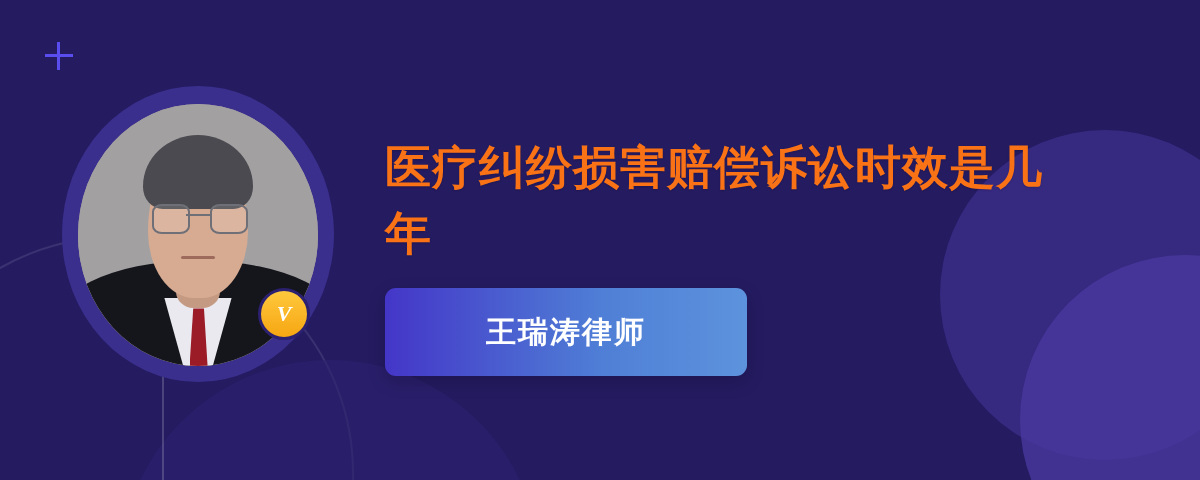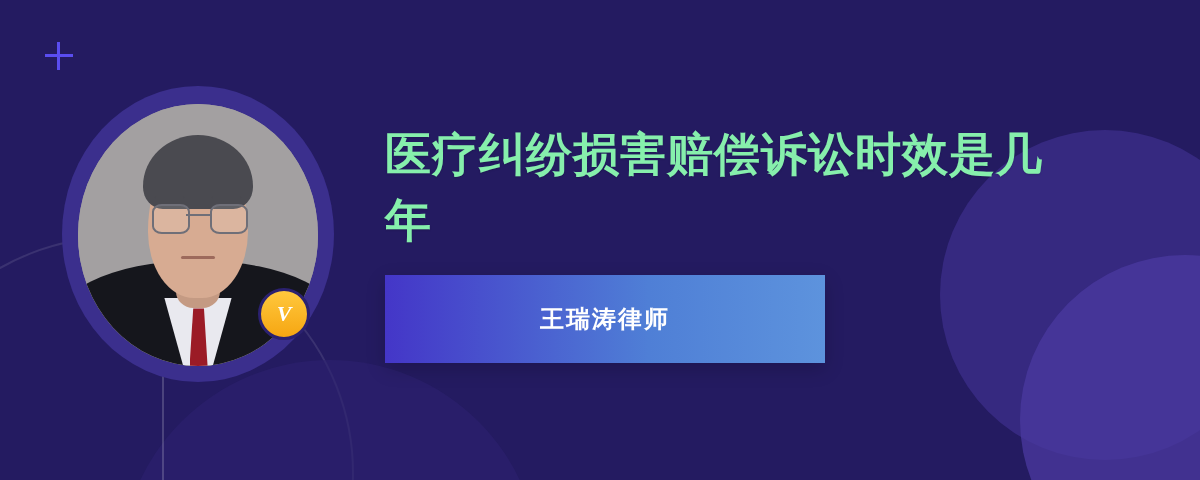--- a/index.html
+++ b/index.html
@@ -108,33 +108,33 @@
     display:flex;align-items:center;justify-content:center;
     color:#ffffff;font-size:22px;font-weight:700;font-style:italic;
     font-family:"Liberation Serif","DejaVu Serif",serif;
   }
 
   
   .content{
     position:absolute;left:385px;top:120px;width:700px;
   }
   .title{
-    color:#86efac;
+    color:#f97316;
     font-size:46px;line-height:66px;font-weight:700;
     letter-spacing:1px;
-    margin:1px 0 22px 0;
+    margin:14px 0 22px 0;
     max-width:690px;
     text-shadow:0 1px 2px rgba(0,0,0,.15);
   }
   .name-pill{
     display:inline-flex;align-items:center;justify-content:center;
-    height:88px;min-width:330px;padding:0 55px;
-    border-radius:0;
+    height:88px;min-width:330px;padding:0 16px;
+    border-radius:11px;
     background:linear-gradient(90deg,#4436c8 0%,#4f7fd6 60%,#5d93dd 100%);
-    color:#ffffff;font-size:24px;font-weight:700;letter-spacing:2px;
+    color:#ffffff;font-size:30px;font-weight:700;letter-spacing:2px;
     box-shadow:0 6px 18px rgba(0,0,0,.18);
   }
 </style>
 </head>
 <body>
 
 <div class="banner">
 
   <div class="bg-blob-right"></div>
   <div class="bg-blob-right2"></div>

